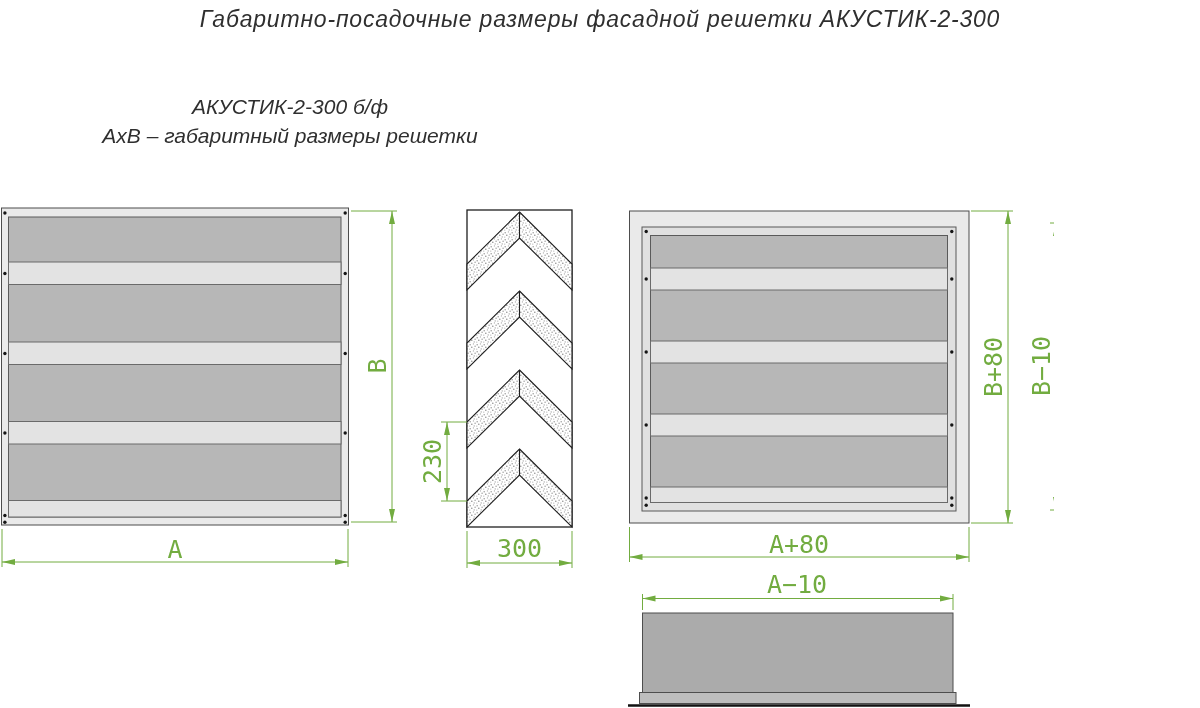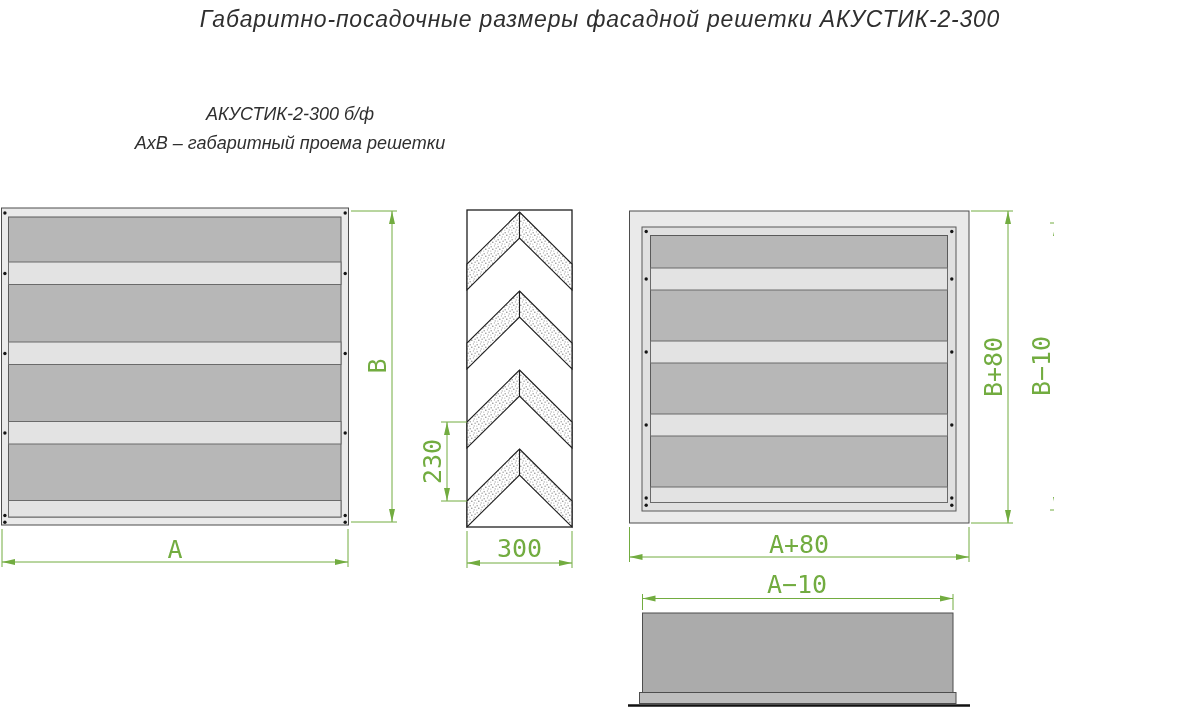--- a/index.html
+++ b/index.html
@@ -1,21 +1,21 @@
 <!DOCTYPE html>
 <html><head>
 <meta charset="utf-8">
 <style>
   html,body{margin:0;padding:0;background:#ffffff;}
   .page{position:relative;width:1054px;height:708px;background:#ffffff;overflow:hidden;
         font-family:"Liberation Sans", sans-serif;}
   .page-title{position:absolute;top:6px;left:0;width:1200px;text-align:center;
         font-style:italic;font-size:23px;letter-spacing:0.8px;color:#2f2f2f;}
-  .variant-block{position:absolute;top:100px;width:500px;text-align:center;
-        font-style:italic;font-size:18px;line-height:29px;color:#2f2f2f;}
+  .variant-block{position:absolute;top:92px;width:500px;text-align:center;
+        font-style:italic;font-size:21px;line-height:29px;color:#2f2f2f;}
   .variant-left{left:40px;}
   .variant-right{left:662px;}
   svg{position:absolute;left:0;top:0;}
   .frame{fill:#eaeaea;stroke:#4d4d4d;stroke-width:1;}
   .innerframe{fill:#e0e0e0;stroke:#585858;stroke-width:1;}
   .dark{fill:#b7b7b7;stroke:#5a5a5a;stroke-width:1;}
   .slat{fill:#e3e3e3;stroke:#6a6a6a;stroke-width:1;}
   .screw{fill:#151515;stroke:none;}
   .oline{fill:#ffffff;stroke:#1f1f1f;stroke-width:1.3;}
   .chev{fill:url(#stip);stroke:#1f1f1f;stroke-width:1.1;}
@@ -29,21 +29,21 @@
 </style>
 </head>
 <body>
 
 <div class="page">
 
   <div class="page-title">Габаритно-посадочные размеры фасадной решетки АКУСТИК-2-300</div>
 
   <div class="variant-block variant-left">
     <div>АКУСТИК-2-300 б/ф</div>
-    <div>АхВ – габаритный проема решетки</div>
+    <div>АхВ – габаритный размеры решетки</div>
   </div>
 
 
   <svg width="1200" height="708" viewBox="0 0 1200 708">
     <defs>
       <pattern id="stip" width="7" height="7" patternUnits="userSpaceOnUse">
         <rect width="7" height="7" fill="#ffffff"></rect>
         <circle cx="1.2" cy="1.8" r="0.75" fill="#9a9a9a"></circle>
         <circle cx="4.4" cy="0.9" r="0.6" fill="#a8a8a8"></circle>
         <circle cx="6.1" cy="3.2" r="0.7" fill="#999999"></circle>

